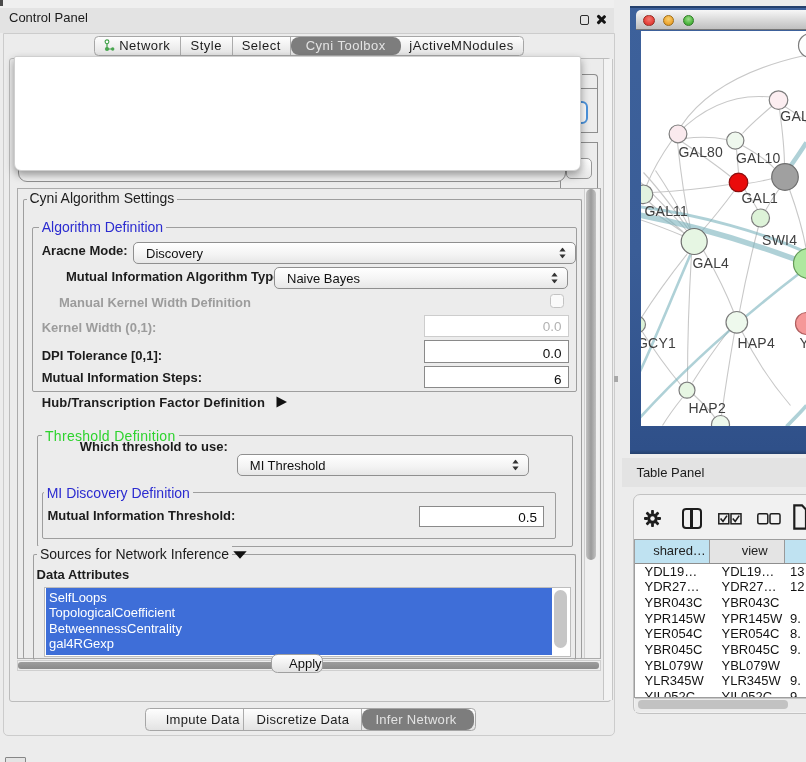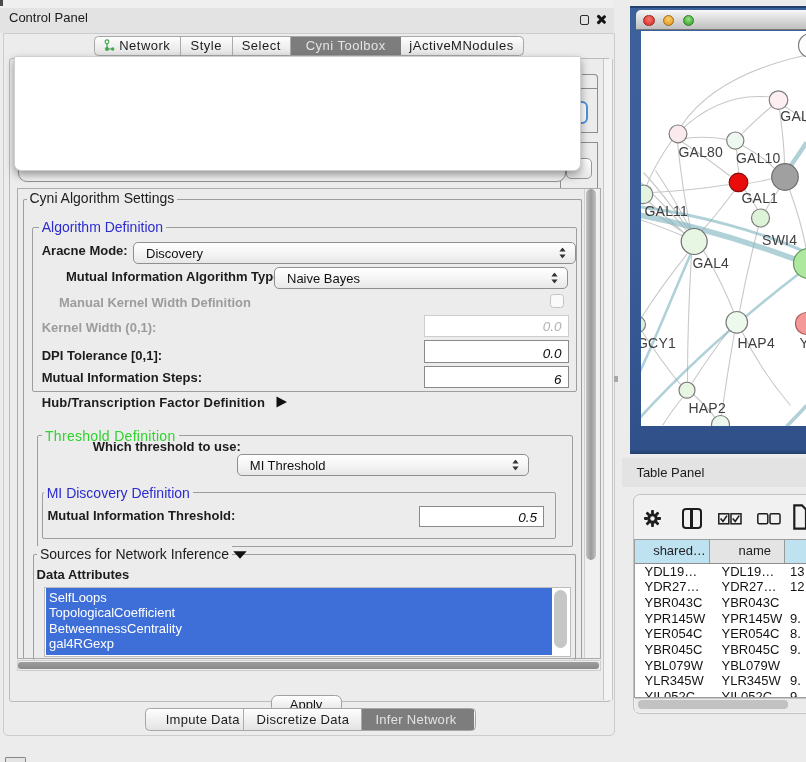--- a/index.html
+++ b/index.html
@@ -9,27 +9,27 @@
   .lbl{font-size:13px;color:#1c1c1c;font-weight:bold;white-space:nowrap;}
   .dis{color:#9c9c9c;}
   .grp{position:absolute;border:1px solid #9e9e9e;border-radius:2px;}
   .gtitle{position:absolute;font-size:14px;background:#ececec;padding:0 3px;white-space:nowrap;}
   .combo{position:absolute;border:1px solid #8f8f8f;border-radius:5px;
          background:linear-gradient(#ffffff,#f4f4f4 55%,#e7e7e7);
          font-size:13px;color:#111;}
   .combo .ctext{position:absolute;left:12px;top:50%;transform:translateY(-50%);white-space:nowrap;}
   .carr{position:absolute;right:9px;top:50%;transform:translateY(-50%);width:7px;height:11px;}
   .field{position:absolute;background:#fff;font-size:13.5px;color:#0c0c0c;
-         text-align:right;line-height:21px;padding-right:6px;box-sizing:border-box;font-style:italic;}
+         text-align:right;line-height:21px;padding-right:6px;box-sizing:border-box;}
   .seg{position:absolute;border:1px solid #a6a6a6;border-radius:4.5px;
        background:linear-gradient(#fefefe,#e3e3e3);display:flex;overflow:hidden;}
   .seg .s{font-size:13px;color:#1c1c1c;text-align:center;border-right:1px solid #ababab;
           display:flex;align-items:center;justify-content:center;box-sizing:border-box;}
   .seg .s:last-child{border-right:none;}
-  .seg .sel{background:#7d7d7d;color:#e3e3e3;border-right:none;}
+  .seg .sel{background:#7d7d7d;color:#e3e3e3;border-right:none;border-radius:8px;}
   svg{display:block;}
 </style>
 </head>
 <body>
 
 <div class="abs" style="left:0;top:0;width:614px;height:7.5px;background:#efefef;"></div>
 <div class="abs" style="left:0;top:0;width:2.5px;height:5.5px;background:#4a4a4a;"></div>
 <div class="abs" style="left:0;top:7.5px;width:614px;height:25px;background:#e3e3e3;"></div>
 <div class="abs" style="left:9px;top:10.3px;font-size:13px;color:#1b1b1b;">Control Panel</div>
 
@@ -116,21 +116,21 @@
 <div class="field" style="left:423.5px;top:365.5px;width:145px;height:22.5px;border:1px solid #8a8a8a;line-height:25px;">6</div>
 
 <div class="lbl abs" style="left:41.7px;top:394.8px;letter-spacing:0.15px;">Hub/Transcription Factor Definition</div>
 <svg class="abs" style="left:275px;top:396px;" width="13" height="12" viewBox="0 0 13 12">
     <path d="M1.5 0.5 L12 6 L1.5 11.5 Z" fill="#111"></path>
   </svg>
 
 <div class="grp" style="left:36.8px;top:434.5px;width:534px;height:110px;"></div>
 <div class="gtitle" style="left:42px;top:427.6px;color:#2ed32e;letter-spacing:0.3px;">Threshold Definition</div>
 
-<div class="lbl abs" style="left:79.7px;top:439px;margin-left:13px;">Which threshold to use:</div>
+<div class="lbl abs" style="left:79.7px;top:439px;">Which threshold to use:</div>
 <div class="combo" style="left:236.8px;top:453.5px;width:290px;height:20px;">
   <span class="ctext">MI Threshold</span>
   <svg class="carr" viewBox="0 0 7 11">
       <path d="M3.5 0 L6.6 4 H0.4 Z" fill="#333"></path>
       <path d="M3.5 11 L6.6 7 H0.4 Z" fill="#333"></path>
     </svg>
 </div>
 
 <div class="grp" style="left:41.9px;top:492px;width:512px;height:44.5px;"></div>
 <div class="gtitle" style="left:43.7px;top:484.7px;color:#2b2bd0;">MI Discovery Definition</div>
@@ -146,21 +146,21 @@
 <div class="lbl abs" style="left:36.6px;top:567px;">Data Attributes</div>
 
 <div class="abs" style="left:44px;top:586.5px;width:526.5px;height:70.5px;background:#fff;border:1px solid #bdbdbd;box-sizing:border-box;"></div>
 <div class="abs" style="left:46px;top:587.5px;width:505.5px;height:67px;background:#3e6ed8;"></div>
 <div class="abs" style="left:49px;top:590px;font-size:13px;color:#fff;line-height:15.45px;white-space:nowrap;">SelfLoops<br>TopologicalCoefficient<br>BetweennessCentrality<br>gal4RGexp</div>
 <div class="abs" style="left:553.5px;top:590px;width:13px;height:58px;background:#c6c6c6;border-radius:6.5px;"></div>
 
 <div class="abs" style="left:16.5px;top:659.5px;width:584px;height:11.5px;background:#ededed;border:1px solid #cfcfcf;box-sizing:border-box;"></div>
 <div class="abs" style="left:18px;top:662px;width:581px;height:6.5px;background:linear-gradient(#9d9d9d,#8a8a8a);border-radius:3px;"></div>
 
-<div class="abs" style="left:270.6px;top:695px;width:71px;height:18.6px;border:1px solid #a0a0a0;border-radius:6.5px;background:linear-gradient(#ffffff,#e2e2e2);box-sizing:border-box;text-align:center;font-size:13px;color:#111;line-height:17px;">Apply</div>
+<div class="abs" style="left:270.6px;top:654px;width:52px;height:18.6px;border:1px solid #a0a0a0;border-radius:6.5px;background:linear-gradient(#ffffff,#e2e2e2);box-sizing:border-box;text-align:right;font-size:13px;color:#111;line-height:17px;">Apply</div>
 
 <div class="seg" style="left:145px;top:707.5px;width:328.5px;height:21.5px;letter-spacing:0.3px;">
   <div class="s" style="width:98.4px;text-indent:16px;">Impute Data</div>
   <div class="s" style="width:118.1px;">Discretize Data</div>
   <div class="s sel" style="width:112px;text-indent:-5px;">Infer Network</div>
 </div>
 
 <div class="abs" style="left:4.5px;top:757px;width:19px;height:8px;border:1.5px solid #868686;border-radius:1px;background:#e4e4e4;"></div>
 
 <div class="abs" style="left:630px;top:6.3px;width:176px;height:447.7px;background:linear-gradient(#24406c,#24406c 1.5px,#3d619b 2px,#3a5d97 55%,#2f5089 99%,#24406c);"></div>
@@ -286,21 +286,21 @@
 <svg class="abs" style="left:757px;top:513px;" width="24" height="12" viewBox="0 0 24 12">
   <rect x="0.8" y="0.8" width="10" height="10" rx="1.5" fill="none" stroke="#1d1d1d" stroke-width="1.5"></rect>
   <rect x="13" y="0.8" width="10" height="10" rx="1.5" fill="none" stroke="#1d1d1d" stroke-width="1.5"></rect>
 </svg>
 <svg class="abs" style="left:793px;top:504px;" width="13" height="26" viewBox="0 0 13 26">
   <path d="M1.3 1.3 H9 L13 5.5 V24.7 H1.3 Z" fill="none" stroke="#1d1d1d" stroke-width="2.2"></path>
 </svg>
 
 <div class="abs" style="left:633.5px;top:539px;width:172.5px;height:159px;background:#fff;border:1px solid #9e9e9e;border-right:none;box-sizing:border-box;overflow:hidden;">
   <div class="abs" style="left:0;top:0;width:75px;height:22.5px;background:#bfe2f1;border-right:1px solid #999;box-sizing:border-box;text-align:center;text-indent:16px;font-size:13px;color:#222;line-height:22px;">shared…</div>
-  <div class="abs" style="left:75px;top:0;width:75.5px;height:22.5px;background:#e4e4e4;border-right:1px solid #999;box-sizing:border-box;text-align:center;text-indent:16px;font-size:13px;color:#222;line-height:22px;">name</div>
+  <div class="abs" style="left:75px;top:0;width:75.5px;height:22.5px;background:#e4e4e4;border-right:1px solid #999;box-sizing:border-box;text-align:center;text-indent:16px;font-size:13px;color:#222;line-height:22px;">view</div>
   <div class="abs" style="left:150.5px;top:0;width:22px;height:22.5px;background:#bfe2f1;"></div>
   <div class="abs" style="left:0;top:22.5px;width:100%;height:1px;background:#8e8e8e;"></div>
   <div class="abs" style="left:10px;top:23.5px;font-size:13px;color:#141414;line-height:15.7px;white-space:nowrap;">YDL19…<br>YDR27…<br>YBR043C<br>YPR145W<br>YER054C<br>YBR045C<br>YBL079W<br>YLR345W<br>YIL052C</div>
   <div class="abs" style="left:87px;top:23.5px;font-size:13px;color:#141414;line-height:15.7px;white-space:nowrap;">YDL19…<br>YDR27…<br>YBR043C<br>YPR145W<br>YER054C<br>YBR045C<br>YBL079W<br>YLR345W<br>YIL052C</div>
   <div class="abs" style="left:155.5px;top:23.5px;font-size:13px;color:#141414;line-height:15.7px;white-space:nowrap;">13<br>12<br><br>9.<br>8.<br>9.<br><br>9.<br>9.</div>
 </div>
 
 <div class="abs" style="left:634.5px;top:697.5px;width:171.5px;height:13.5px;background:#ebebeb;border-top:1px solid #c6c6c6;"></div>
 <div class="abs" style="left:638px;top:700px;width:150px;height:8.5px;background:#c2c2c2;border-radius:4px;"></div>
 

